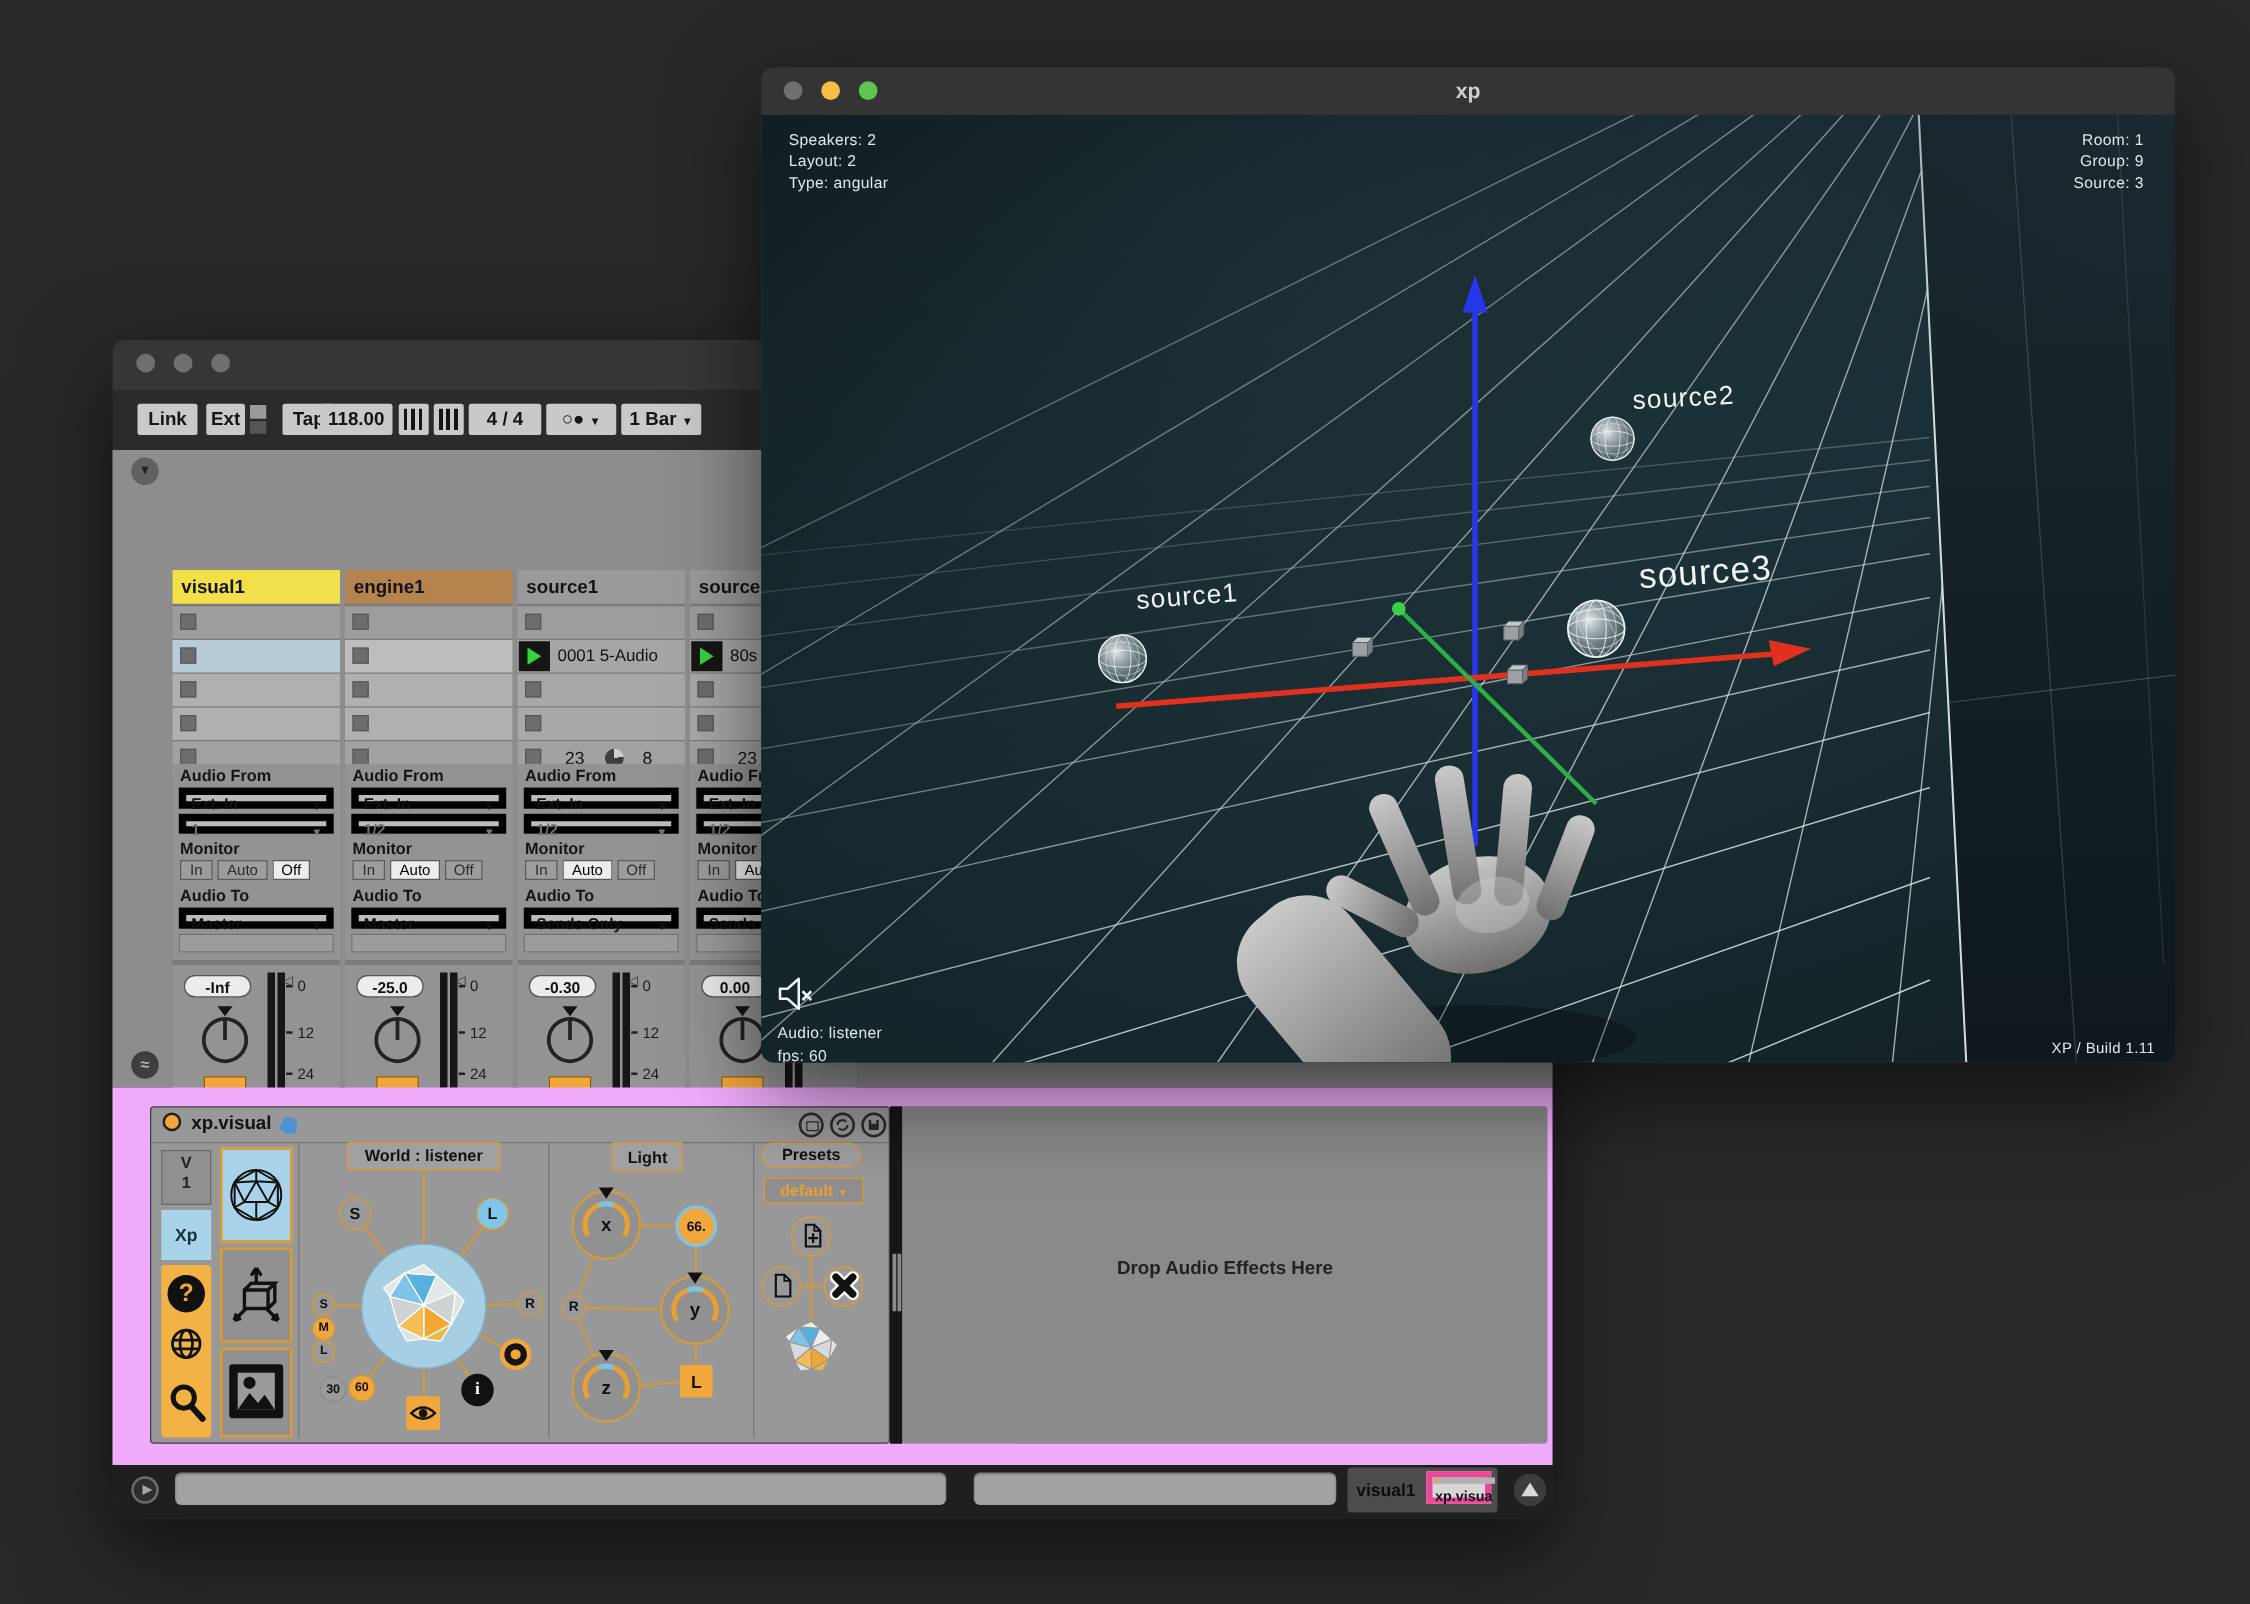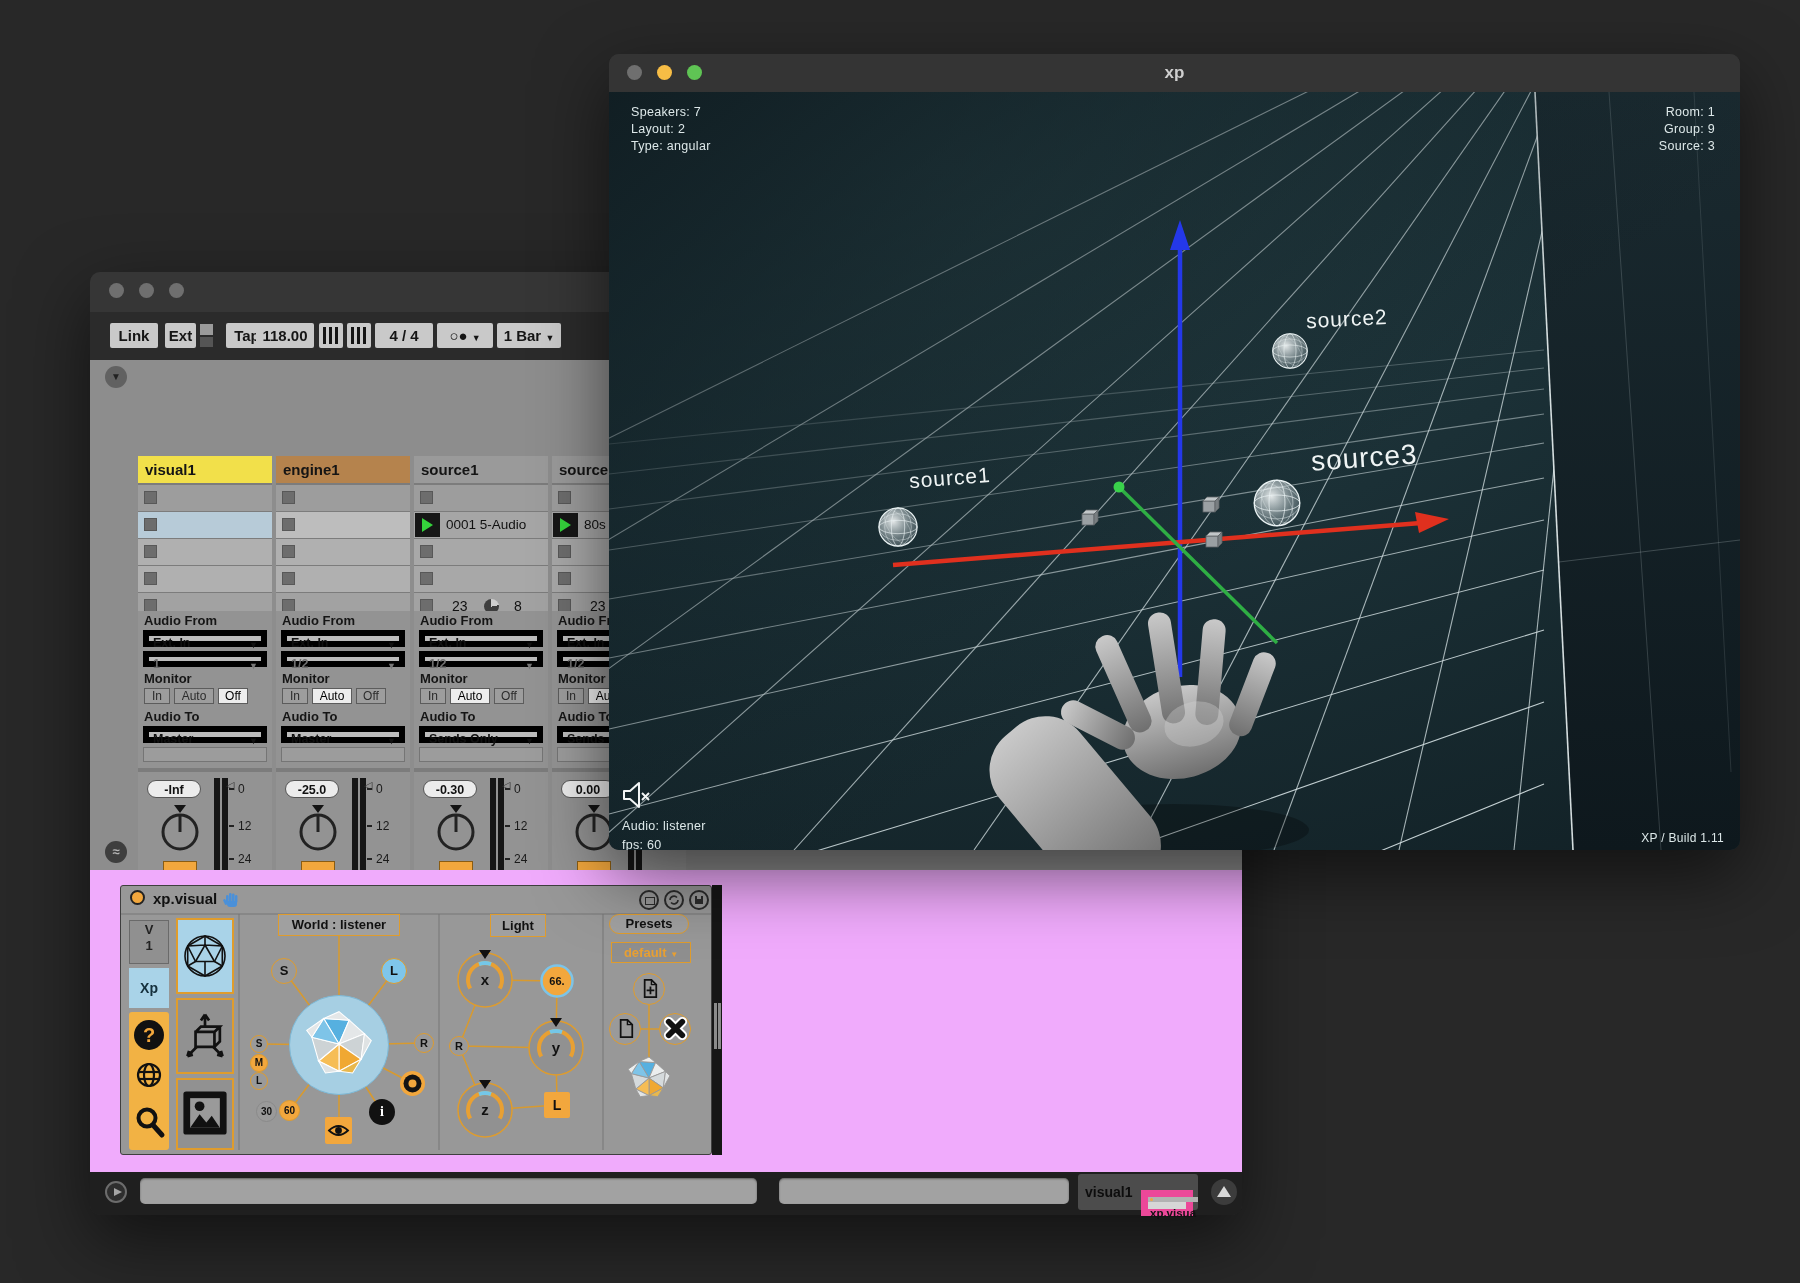--- a/index.html
+++ b/index.html
@@ -510,31 +510,34 @@
             <polygon points="-12,10 -8,17 0,16" fill="#e2e5e6"></polygon>
         </g>
       </svg>
     </div>
 
     <div class="a" style="left:622px;top:15px;width:10px;height:270px;background:#161616">
       <div class="a" style="left:2px;top:118px;width:2.5px;height:46px;background:#8a8a8a"></div>
       <div class="a" style="left:6px;top:118px;width:2.5px;height:46px;background:#8a8a8a"></div>
     </div>
 
+    <div class="droppanel">
+      <div class="a" style="left:0;top:120px;width:516px;text-align:center;font:600 15px/20px 'Liberation Sans',sans-serif;color:#222">Drop Audio Effects Here</div>
+    </div>
   </div>
 
   <div class="footer a">
     <div class="circlebtn" style="left:15px;top:9px;background:#2e2e2e;border:2px solid #6c6c6c;box-sizing:border-box">
       <div class="a" style="left:7px;top:5px;width:0;height:0;border-left:8px solid #a5a5a5;border-top:4.5px solid transparent;border-bottom:4.5px solid transparent"></div>
     </div>
     <div class="finput" style="left:50px;width:617px"></div>
     <div class="finput" style="left:689px;width:290px"></div>
     <div class="a" style="left:988px;top:2px;width:120px;height:36px;background:#4c4c4c;border-radius:3px">
       <span class="a" style="left:7px;top:9px;font:700 14px/18px 'Liberation Sans',sans-serif;color:#0d0d0d">visual1</span>
-      <div class="a" style="left:63px;top:16px;width:52px;height:26px;background:#d6d6d6;border:7px solid #ec4899;box-sizing:border-box">
+      <div class="a" style="left:63px;top:3px;width:52px;height:26px;background:#d6d6d6;border:5px solid #ec4899;box-sizing:border-box">
         <div class="a" style="left:0;top:0;width:50px;height:5px;background:#b2b2b2">
           <span class="a" style="left:2px;top:1px;width:3px;height:3px;border-radius:50%;background:#f2a73d"></span>
         </div>
         <span class="a" style="left:2px;top:8px;font:700 11.5px/16px 'Liberation Sans',sans-serif;color:#111">xp.visua</span>
       </div>
     </div>
     <div class="circlebtn" style="left:1121px;top:7px;width:26px;height:26px;background:#3c3c3c">
       <div class="a" style="left:6px;top:7px;width:0;height:0;border-bottom:11px solid #d8d8d8;border-left:7px solid transparent;border-right:7px solid transparent"></div>
     </div>
   </div>
@@ -648,21 +651,21 @@
           <rect x="-11" y="-52" width="23" height="104" rx="11" transform="translate(514,592) rotate(-24)"></rect>
           <rect x="-11" y="-56" width="23" height="112" rx="11" transform="translate(557,576) rotate(-9)"></rect>
           <rect x="-11" y="-53" width="23" height="106" rx="11" transform="translate(601,580) rotate(5)"></rect>
           <rect x="-11" y="-44" width="23" height="88" rx="11" transform="translate(643,602) rotate(21)"></rect>
           <rect x="-12" y="-40" width="24" height="80" rx="12" transform="translate(489,633) rotate(-63)"></rect>
         </g>
         <ellipse cx="585" cy="632" rx="30" ry="22" fill="#d4d4d4" opacity="0.35" transform="rotate(-15 585 632)"></ellipse>
       </g>
     </svg>
 
-    <div class="hud" style="left:22px;top:12px">Speakers: 7</div>
+    <div class="hud" style="left:22px;top:12px">Speakers: 2</div>
     <div class="hud" style="left:22px;top:29px">Layout: 2</div>
     <div class="hud" style="left:22px;top:46px">Type: angular</div>
     <div class="hud" style="right:25px;top:12px;text-align:right">Room: 1</div>
     <div class="hud" style="right:25px;top:29px;text-align:right">Group: 9</div>
     <div class="hud" style="right:25px;top:46px;text-align:right">Source: 3</div>
 
     <svg class="a" style="left:12px;top:688px" width="32" height="30" viewBox="0 0 32 30">
       <path d="M3,11 h6 l9,-8 v24 l-9,-8 h-6 z" stroke="#f2f5f5" stroke-width="2" fill="none" stroke-linejoin="round"></path>
       <path d="M21,13 l7,7 M28,13 l-7,7" stroke="#f2f5f5" stroke-width="2"></path>
     </svg>

